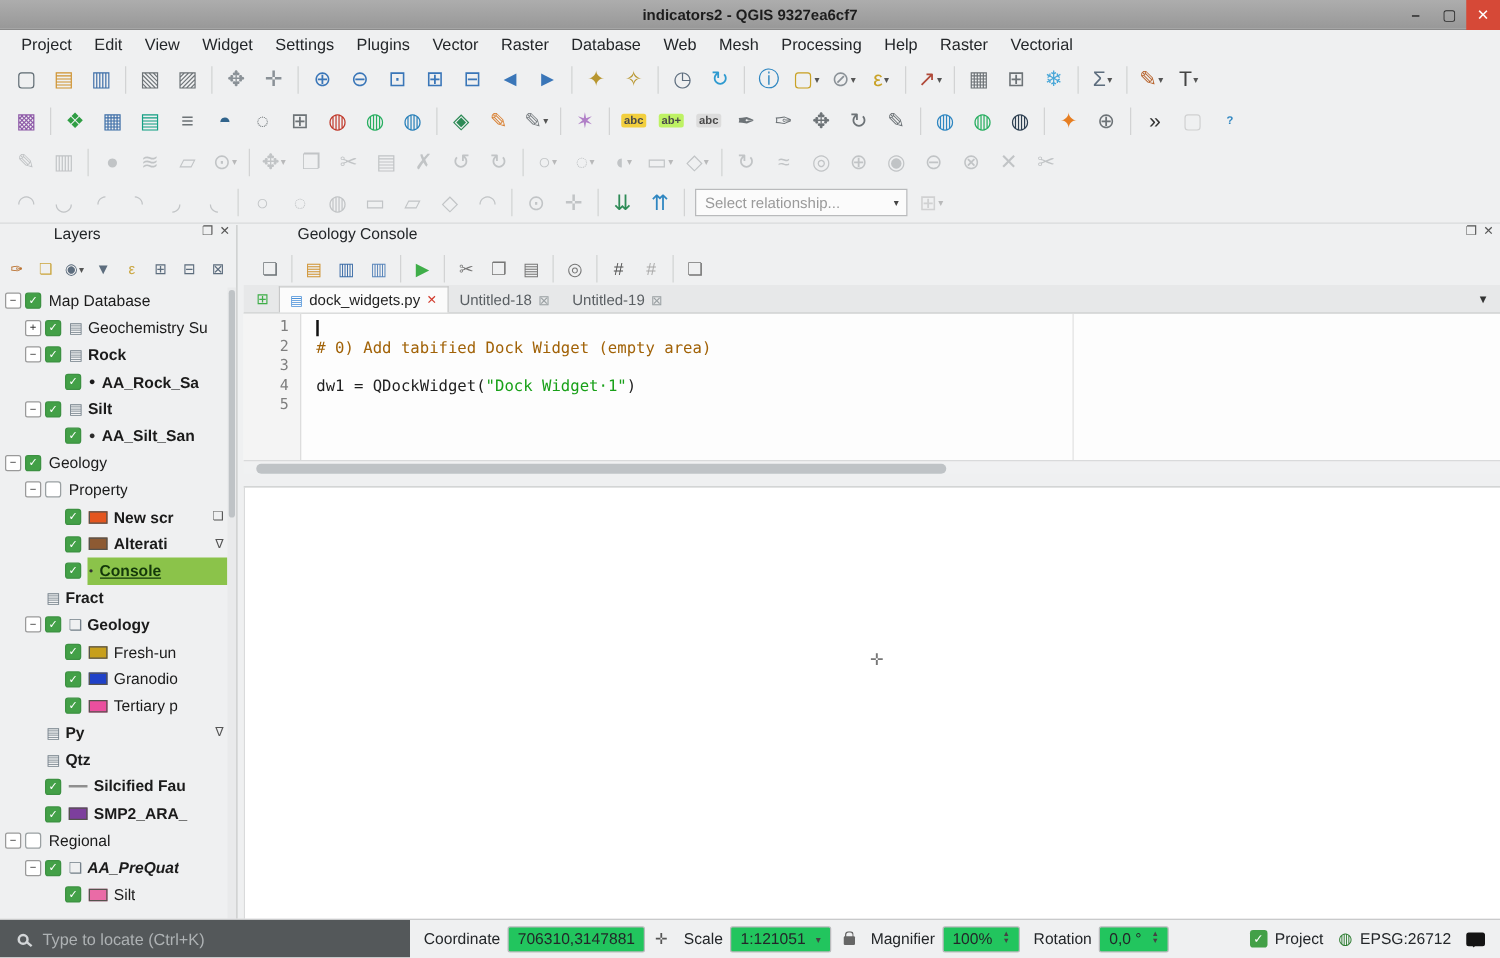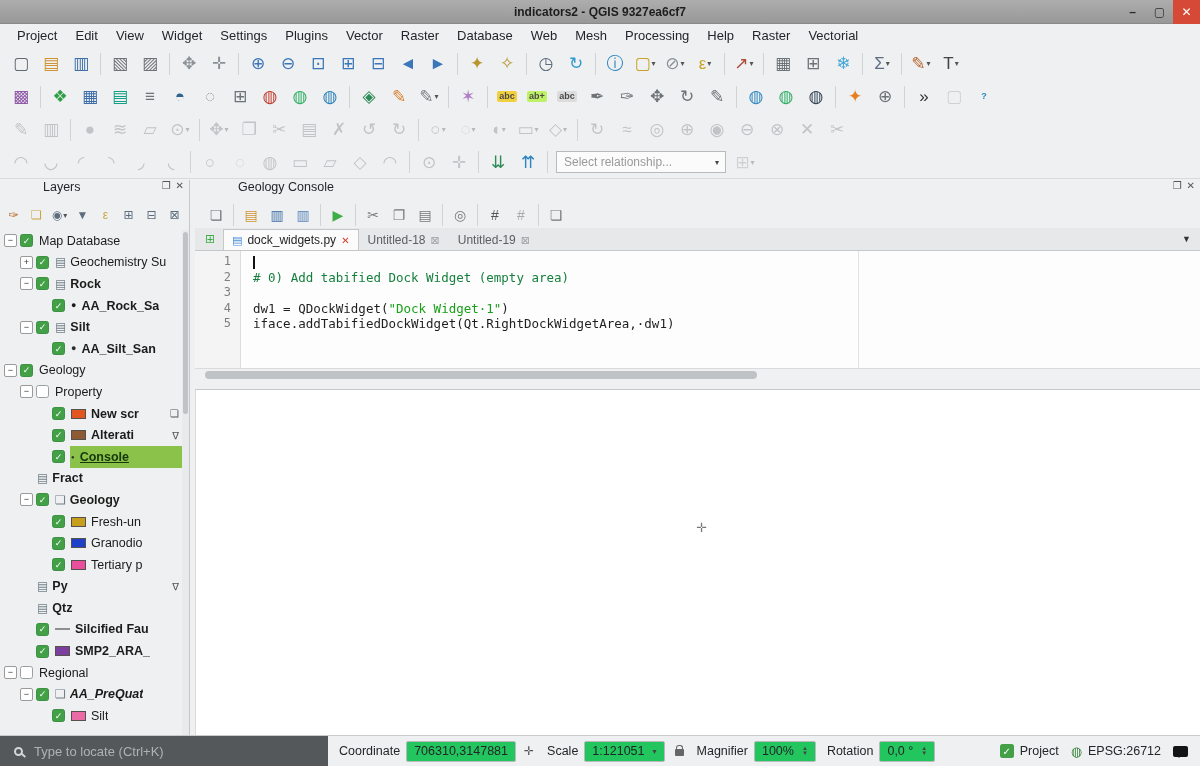--- a/index.html
+++ b/index.html
@@ -67,21 +67,21 @@
   .tab-file-icon{font-size:11px;color:#4a90d9;}
   .tab-close{font-size:10px;color:#d23c2e;}
   .tab-close.gray{color:#9aa0a3;font-size:11px;}
   .tab-caret{margin-left:auto;margin-right:9px;font-size:9px;color:#333;align-self:center;}
   .editor{position:absolute;top:71px;left:0;right:0;bottom:11px;display:flex;background:#fdfdfd;}
   .gutter{width:46px;background:#f4f4f4;border-right:1px solid #ddd;text-align:right;padding:3px 9px 0 0;font-family:"DejaVu Sans Mono",monospace;font-size:12px;color:#7f7f7f;}
   .gutter .ln{height:15.5px;line-height:15.5px;}
   .code-pane{flex:1;position:relative;padding:3px 0 0 12px;font-family:"DejaVu Sans Mono",monospace;font-size:12.5px;overflow:hidden;}
   .code-pane::after{content:"";position:absolute;left:617px;top:0;bottom:0;width:1px;background:#e2e2e2;}
   .code-line{height:15.5px;line-height:15.5px;white-space:pre;}
-  .seg-comment{color:#15803d;}
+  .seg-comment{color:#a16207;}
   .seg-string{color:#18a018;}
   .seg-code{color:#1f1f1f;}
   .cursor{display:inline-block;width:1.5px;height:13px;background:#111;vertical-align:middle;}
   .hscroll{position:absolute;left:0;right:0;bottom:0;height:11px;background:#f0f1f2;border-top:1px solid #d9dadb;}
   .hthumb{position:absolute;left:10px;top:1.5px;height:8px;width:552px;background:#bfc3c6;border-radius:4px;}
 
   
   .map{position:absolute;left:195px;top:389px;right:0;bottom:31px;background:#fff;border-top:1px solid #c6c7c8;border-left:1px solid #d9dadb;}
   .map-cursor{position:absolute;left:500px;top:130px;font-size:13px;color:#777;}
 
@@ -807,21 +807,20 @@
         <div class="ln">2</div>
         <div class="ln">3</div>
         <div class="ln">4</div>
         <div class="ln">5</div>
       </div>
     <div class="code-pane">
         <div class="code-line"><span class="cursor"></span></div>
         <div class="code-line"><span class="seg-comment"># 0) Add tabified Dock Widget (empty area)</span></div>
         <div class="code-line"></div>
         <div class="code-line"><span class="seg-code">dw1 = QDockWidget(</span><span class="seg-string">"Dock Widget·1"</span><span class="seg-code">)</span></div>
-        <div class="code-line"><span class="seg-code">iface.addTabifiedDockWidget(Qt.RightDockWidgetArea,·dw1)</span></div>
       </div>
   </div>
   <div class="hscroll">
       <div class="hthumb"></div>
     </div>
 </div>
 
 <div class="map">
   <span class="map-cursor">✛</span>
 </div>

